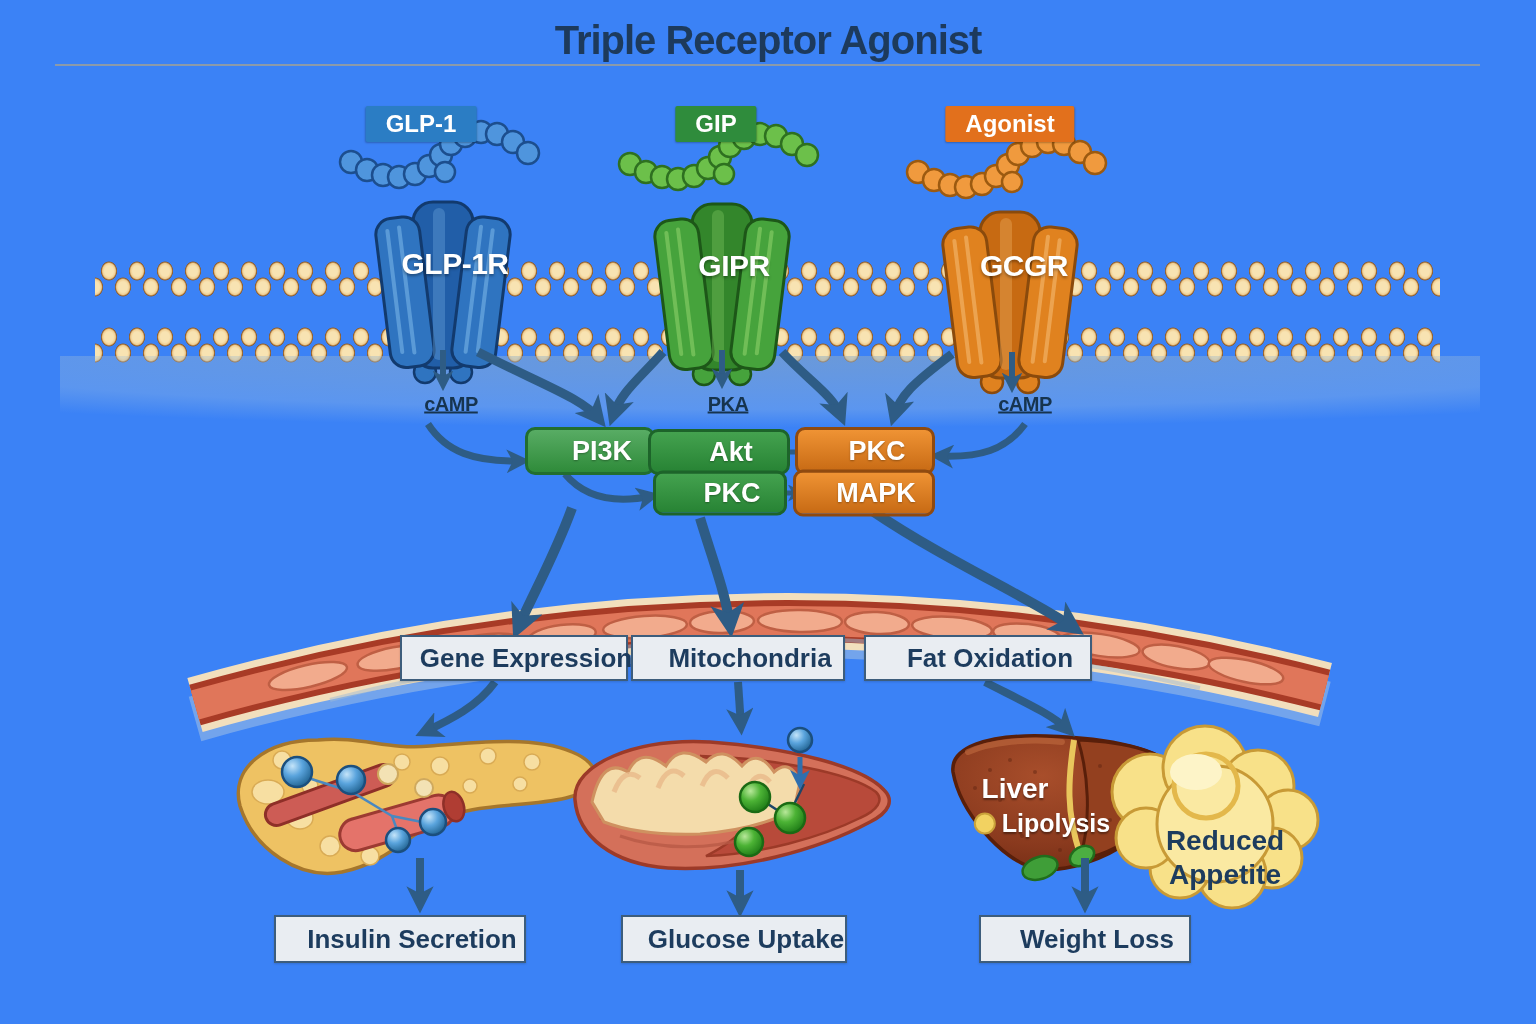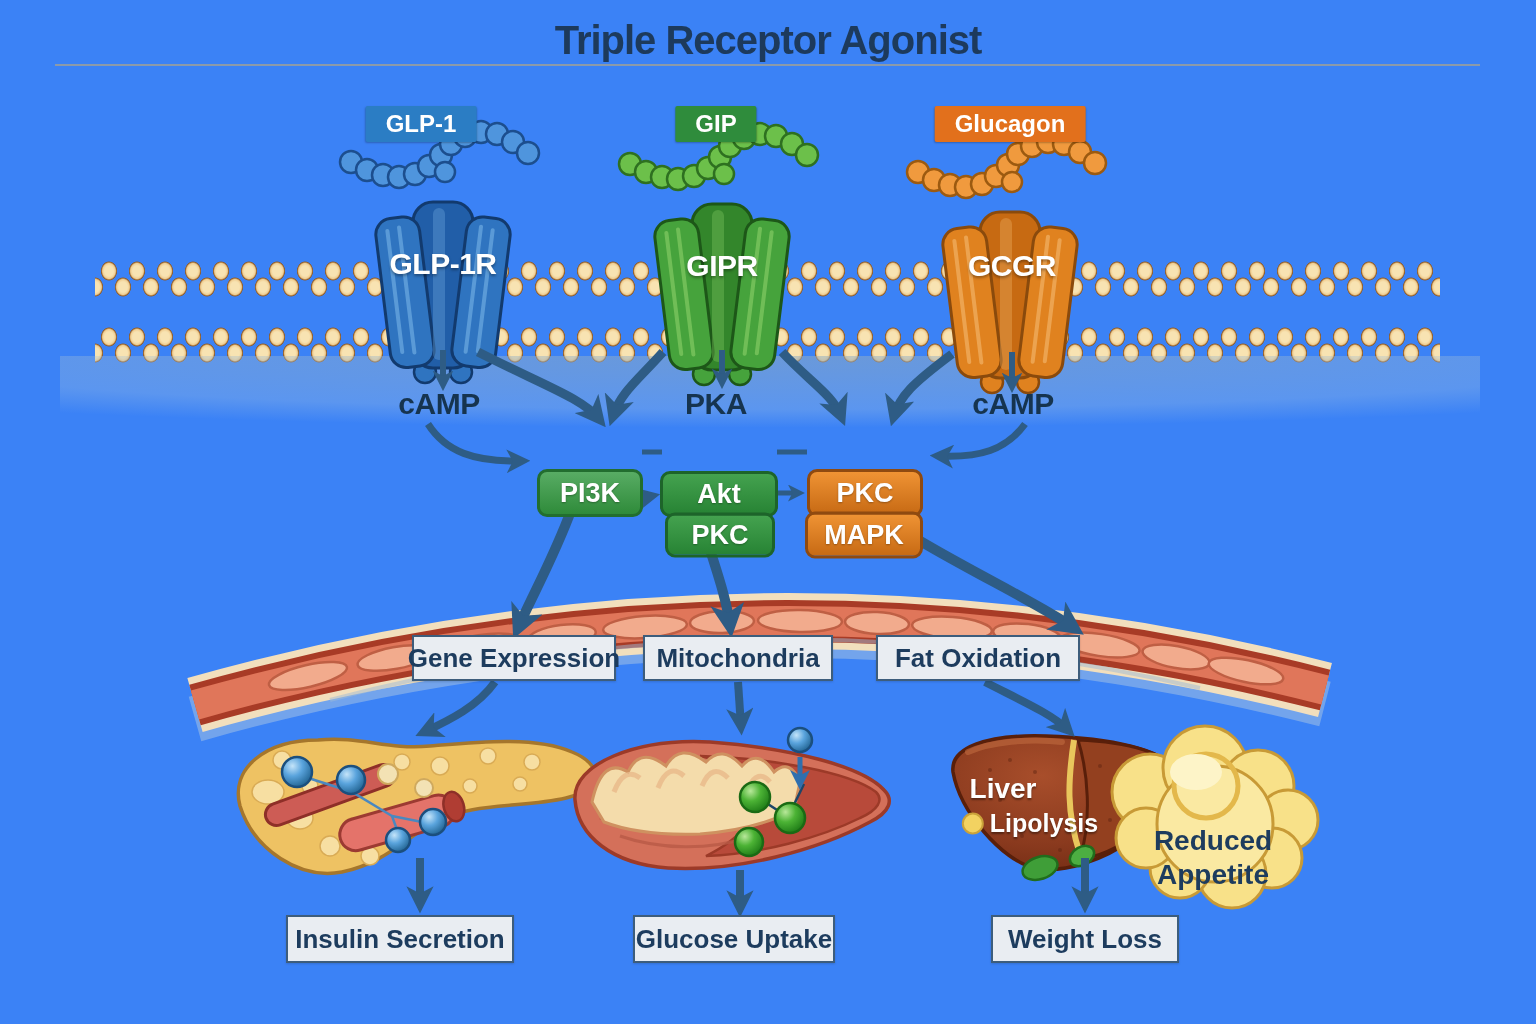--- a/index.html
+++ b/index.html
@@ -23,29 +23,29 @@
   .mem-tails{position:absolute;left:6px;right:6px;top:30px;height:46px;
     background-image:
       radial-gradient(ellipse 3.5px 6px at 7px 36px, rgba(238,130,170,.95) 55%, rgba(0,0,0,0) 70%),
       repeating-linear-gradient(90deg,#c9english 0), 
       repeating-linear-gradient(90deg,#c96c55 0 4px,#eaa98d 4px 8px,#b95f49 8px 14px);
     background-size:28px 46px,28px 46px,28px 46px;background-repeat:repeat-x;}
   .wash{position:absolute;left:60px;top:356px;width:1420px;height:92px;
     background:radial-gradient(ellipse 105% 100% at 50% 0%,
       rgba(145,172,194,.55), rgba(176,202,222,.28) 58%, rgba(255,255,255,0) 78%);}
   
-  .lbl{position:absolute;transform:translate(-50%,-50%);white-space:nowrap;}
+  .lbl{position:absolute;transform:translate(-50%,-50%);white-space:nowrap;padding-left:24px;}
   .chip{padding:4px 20px;font-size:24px;font-weight:800;color:#fff;border-radius:2px;
         box-shadow:0 1px 2px rgba(0,0,0,.25);}
   .chip.c0{background:#2b7dc4;} .chip.c1{background:#2f8c3c;} .chip.c2{background:#e2701c;}
   .rlabel{font-size:30px;font-weight:800;color:#fff;letter-spacing:-.5px;
           text-shadow:0 2px 3px rgba(0,0,0,.35);}
-  .msg{font-size:30px;font-weight:800;color:#16344f;letter-spacing:-.5px;}
+  .msg{font-size:20px;font-weight:800;color:#16344f;letter-spacing:-.5px;text-decoration:underline;}
   .kbox{display:flex;align-items:center;justify-content:center;border-radius:10px;
-        font-size:27px;font-weight:800;color:#fff;text-shadow:0 1px 2px rgba(0,0,0,.3);margin-top:42px;}
+        font-size:27px;font-weight:800;color:#fff;text-shadow:0 1px 2px rgba(0,0,0,.3);}
   .kbox.green{background:linear-gradient(180deg,#58ac64,#2f8b3a);border:3px solid #226e2f;}
   .kbox.green2{background:linear-gradient(180deg,#44a24f,#278334);border:3px solid #1d642a;text-align:right;}
   .kbox.orange{background:linear-gradient(180deg,#ef9334,#c76a14);border:3px solid #8f4a10;}
   .pbox{display:flex;align-items:center;justify-content:center;background:#e9edf2;
         border:2.5px solid #3d5d7c;font-size:26px;font-weight:800;color:#1d3c5e;
         box-shadow:0 1px 2px rgba(0,0,0,.15);}
   .organ-txt{font-size:28px;font-weight:800;color:#fff;text-shadow:0 2px 2px rgba(0,0,0,.4);}
   .lipo{display:flex;align-items:center;gap:6px;font-size:25px;font-weight:800;color:#fff;
         text-shadow:0 2px 2px rgba(0,0,0,.4);}
   .lipo .dot{width:18px;height:18px;border-radius:50%;background:#f2d261;border:2px solid #caa23a;}
@@ -287,21 +287,21 @@
       <path d="M420,858 L420,904" stroke-width="8" marker-end="url(#ahb)"></path>
       <path d="M740,870 L740,908" stroke-width="8" marker-end="url(#ahb)"></path>
       <path d="M1085,858 L1085,904" stroke-width="8" marker-end="url(#ahb)"></path>
     </g>
   </svg>
 
   <div class="layer-lbl">
 
     <div class="lbl chip c0" style="left:421px;top:124px">GLP-1</div>
     <div class="lbl chip c1" style="left:716px;top:124px">GIP</div>
-    <div class="lbl chip c2" style="left:1010px;top:124px">Glucagon</div>
+    <div class="lbl chip c2" style="left:1010px;top:124px">Agonist</div>
 
     <div class="lbl rlabel" style="left:443px;top:264px">GLP-1R</div>
     <div class="lbl rlabel" style="left:722px;top:266px">GIPR</div>
     <div class="lbl rlabel" style="left:1012px;top:266px">GCGR</div>
 
     <div class="lbl msg" style="left:439px;top:404px">cAMP</div>
     <div class="lbl msg" style="left:716px;top:404px">PKA</div>
     <div class="lbl msg" style="left:1013px;top:404px">cAMP</div>
 
     <div class="lbl kbox green" style="left:590px;top:451px;width:100px;height:42px">PI3K</div>

